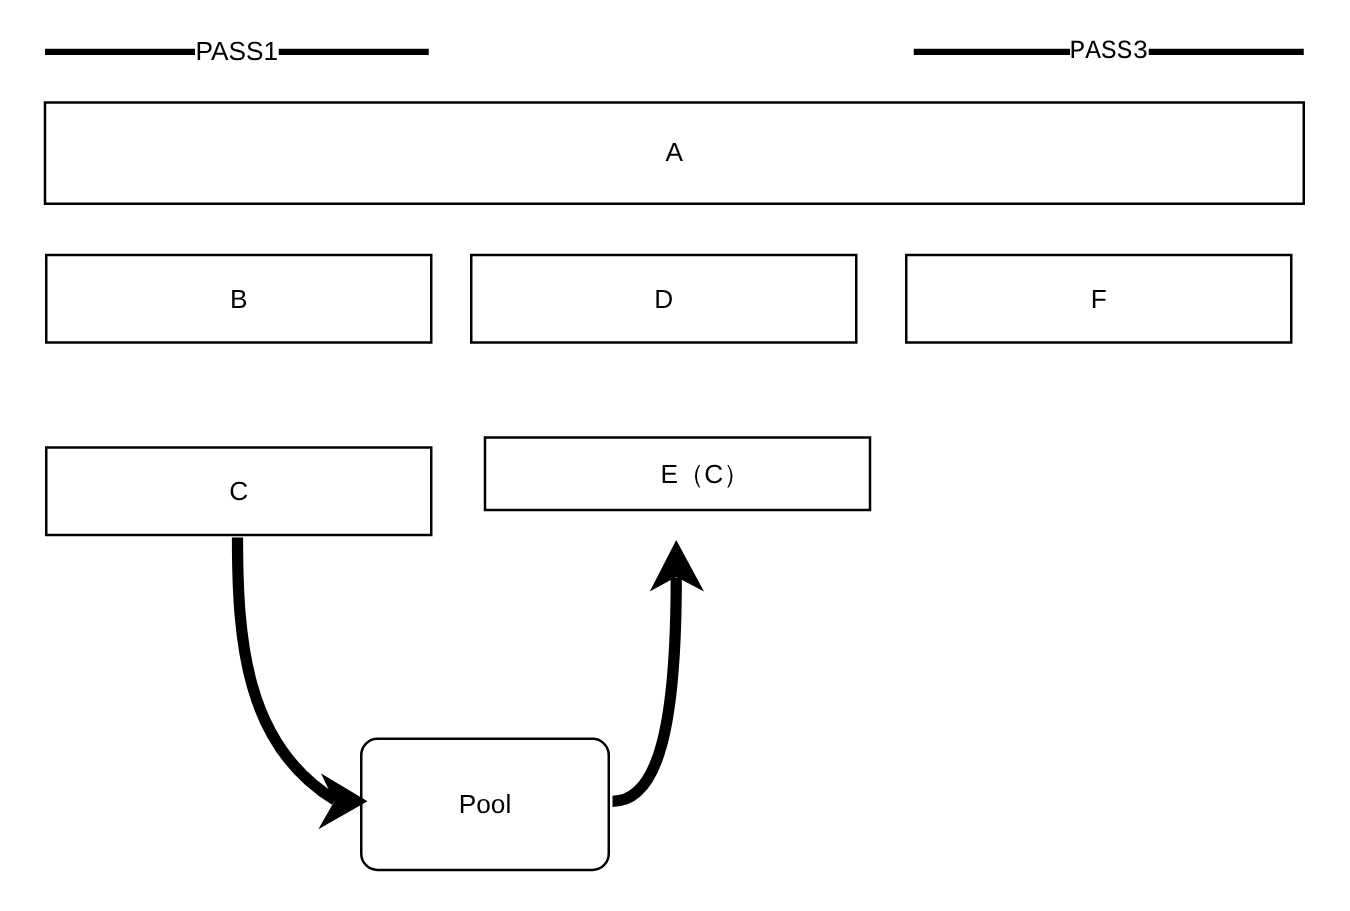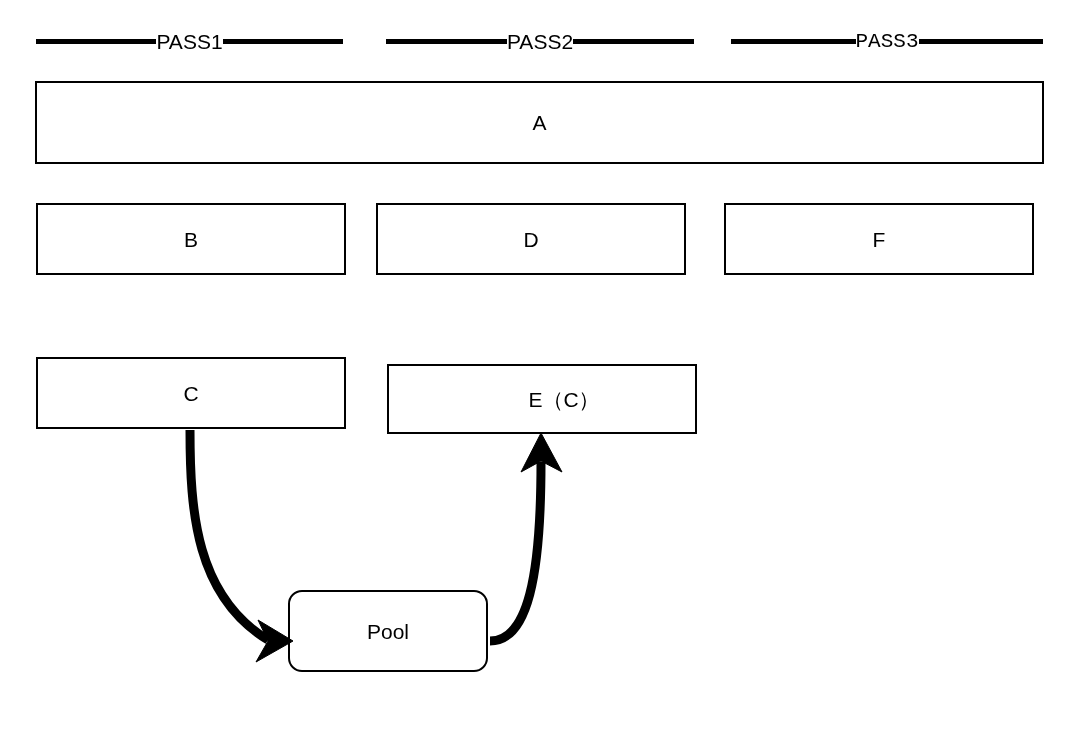--- a/index.html
+++ b/index.html
@@ -72,25 +72,20 @@
 <body>
 
 <div id="canvas">
 
   <div class="pass-group" style="left:36px; width:307px;">
     <div class="pass-rule"></div>
     <div class="pass-label">PASS1</div>
     <div class="pass-rule"></div>
   </div>
 
-  <div class="pass-group" style="left:386px; width:308px;">
-    <div class="pass-rule"></div>
-    <div class="pass-label">PASS2</div>
-    <div class="pass-rule"></div>
-  </div>
 
   <div class="pass-group" style="left:731px; width:312px;font-family:Liberation Mono, monospace;">
     <div class="pass-rule"></div>
     <div class="pass-label">PASS3</div>
     <div class="pass-rule"></div>
   </div>
 
   <div class="box" style="left:35px; top:81px; width:1009px; height:83px;">
     <span class="box-label">A</span>
   </div>
@@ -104,25 +99,25 @@
   </div>
 
   <div class="box" style="left:724px; top:203px; width:310px; height:72px;">
     <span class="box-label">F</span>
   </div>
 
   <div class="box" style="left:36px; top:357px; width:310px; height:72px;">
     <span class="box-label">C</span>
   </div>
 
-  <div class="box" style="left:387px; top:364px; width:310px; height:70px;padding-left:44px;">
+  <div class="box" style="left:387px; top:349px; width:310px; height:60px;padding-left:44px;">
     <span class="box-label">E（C）</span>
   </div>
 
-  <div class="box pool-box" style="left:288px; top:590px; width:200px; height:82px;">
+  <div class="box pool-box" style="left:288px; top:590px; width:200px; height:107px;">
     <span class="box-label">Pool</span>
   </div>
 
   <svg id="arrows" viewBox="0 0 1080 729" xmlns="http://www.w3.org/2000/svg">
     <g>
       <path d="M 190 430 C 190 512 196 596 268 640" fill="none" stroke="#000000" stroke-width="9" stroke-linecap="butt"></path>
       <path d="M 258 620 L 293 641 L 256 662 L 268 641 Z" fill="#000000" stroke="#000000" stroke-width="1"></path>
     </g>
     <g>
       <path d="M 490 641 C 528 641 541 576 541 462" fill="none" stroke="#000000" stroke-width="9" stroke-linecap="butt"></path>

